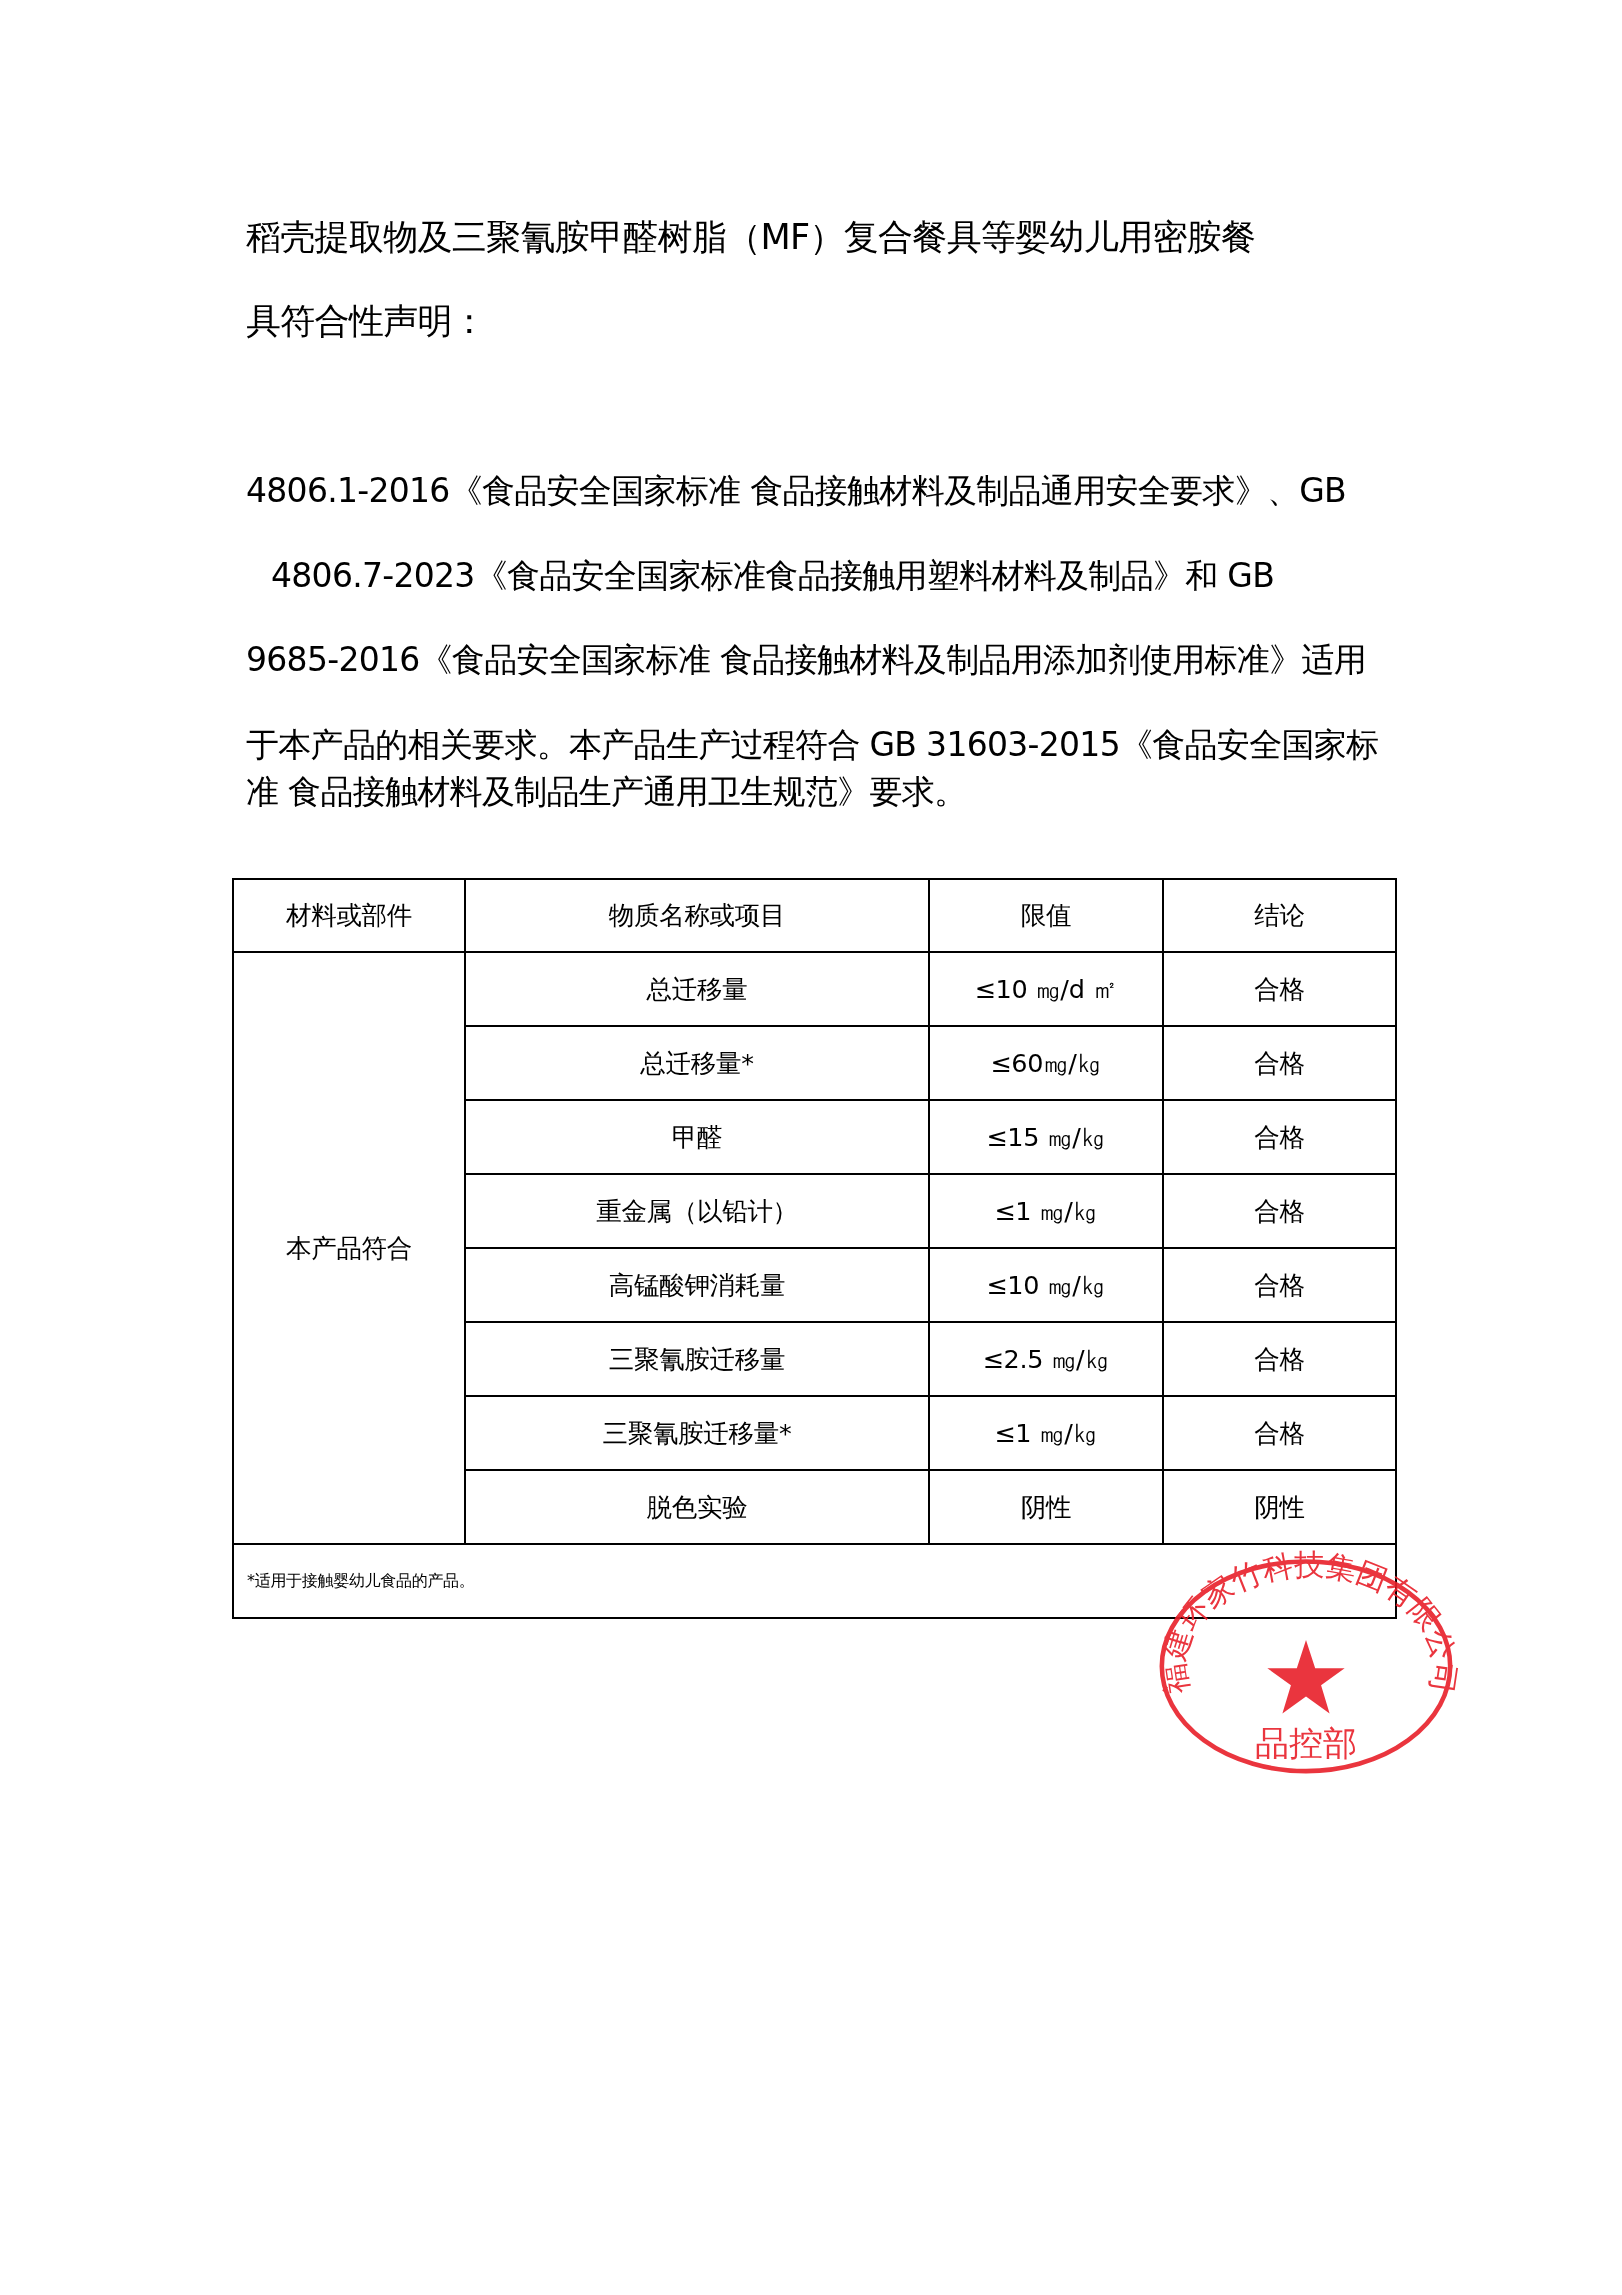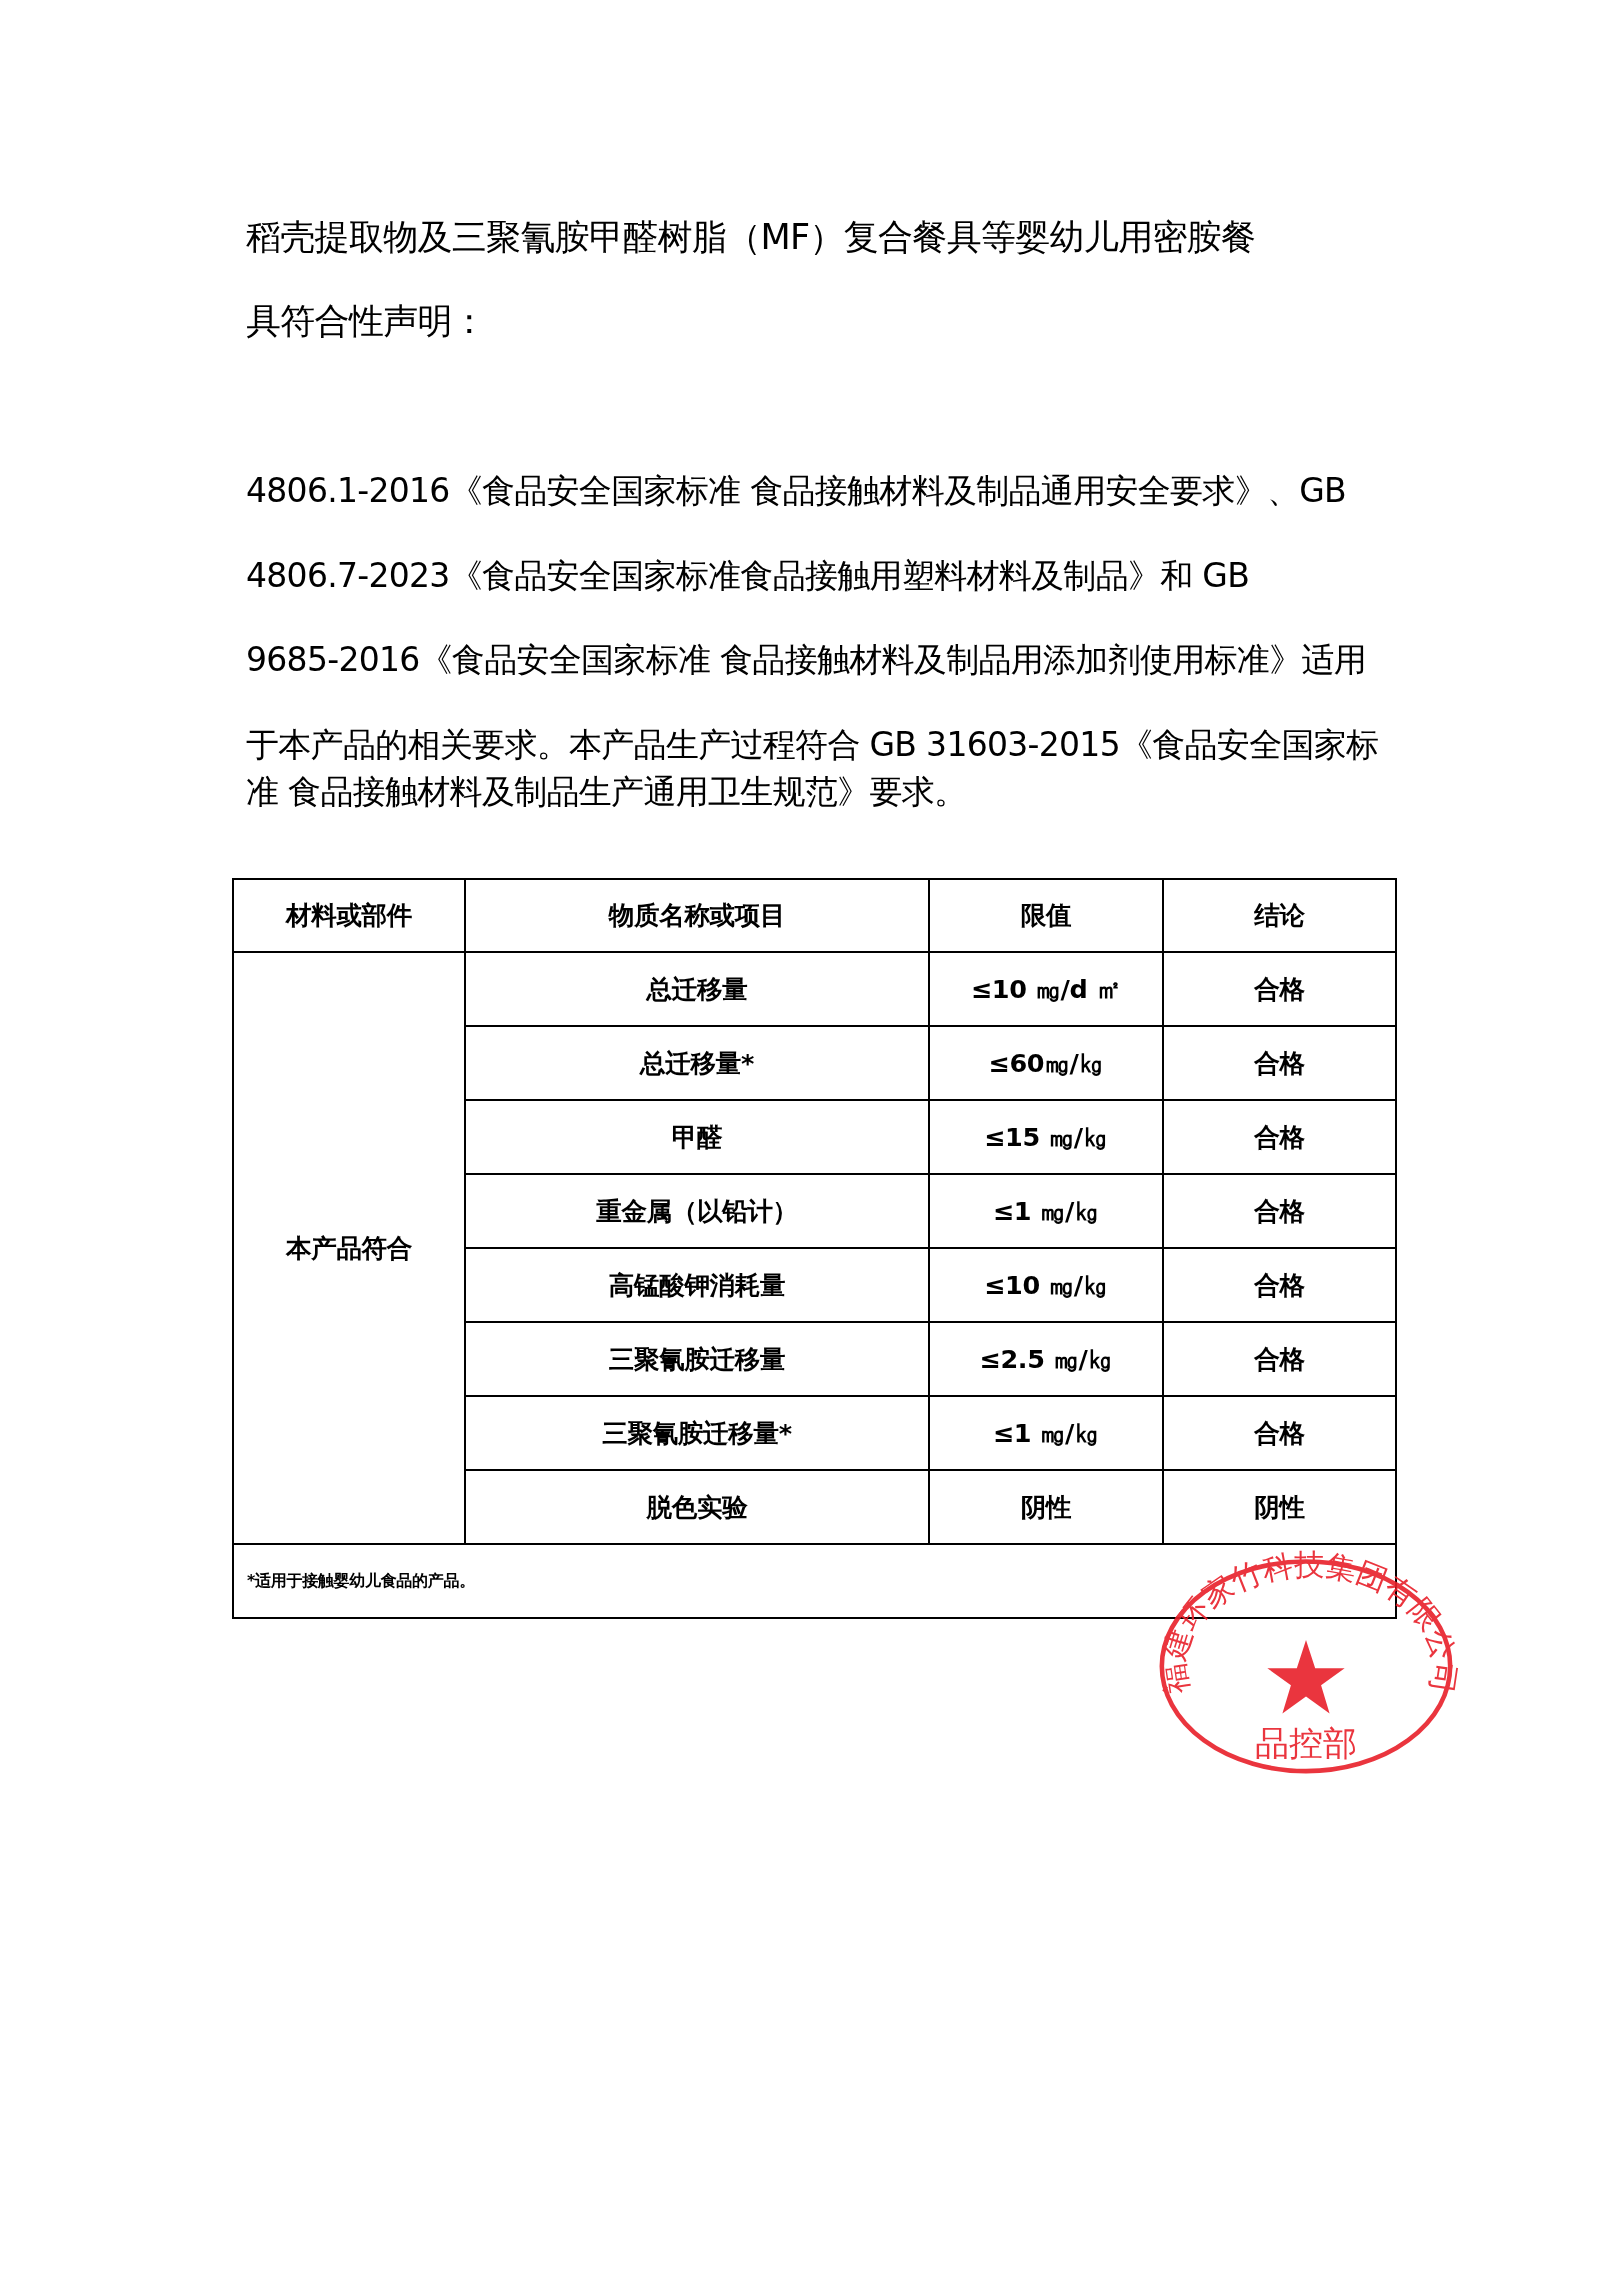--- a/index.html
+++ b/index.html
@@ -41,21 +41,21 @@
     left: 232px;
     top: 878px;
     width: 1163px;
     border-collapse: collapse;
     table-layout: fixed;
   }
   .tbl td, .tbl th {
     border: 2px solid #000;
     text-align: center;
     vertical-align: middle;
-    font-weight: bold;
+    font-weight: normal;
     font-size: 25.5px;
     padding: 8px;
     letter-spacing: -0.3px;
   }
   .tbl tr.head-row { height: 73px; }
   .tbl tr.data-row { height: 74px; }
   .tbl tr.foot-row { height: 74px; }
   .tbl td.foot-cell {
     text-align: left;
     padding-left: 13px;
@@ -79,21 +79,21 @@
 </style>
 </head>
 <body>
 
 <div class="page">
 
   <div class="line title-line" style="top:218px;">稻壳提取物及三聚氰胺甲醛树脂（MF）复合餐具等婴幼儿用密胺餐</div>
   <div class="line title-line" style="top:302px;">具符合性声明：</div>
 
   <div class="line" style="top:471px;">4806.1-2016《食品安全国家标准 食品接触材料及制品通用安全要求》、GB</div>
-  <div class="line" style="top:556px;">4806.7-2023《食品安全国家标准食品接触用塑料材料及制品》和 GB</div>
+  <div class="line" style="top:556px;margin-left:25px;">4806.7-2023《食品安全国家标准食品接触用塑料材料及制品》和 GB</div>
   <div class="line" style="top:640px;">9685-2016《食品安全国家标准 食品接触材料及制品用添加剂使用标准》适用</div>
   <div class="line" style="top:725px;">于本产品的相关要求。本产品生产过程符合 GB 31603-2015《食品安全国家标</div>
   <div class="line" style="top:772px;">准 食品接触材料及制品生产通用卫生规范》要求。</div>
 
   <table class="tbl">
     <colgroup>
       <col class="col1">
         <col class="col2">
         <col class="col3">
         <col class="col4">

